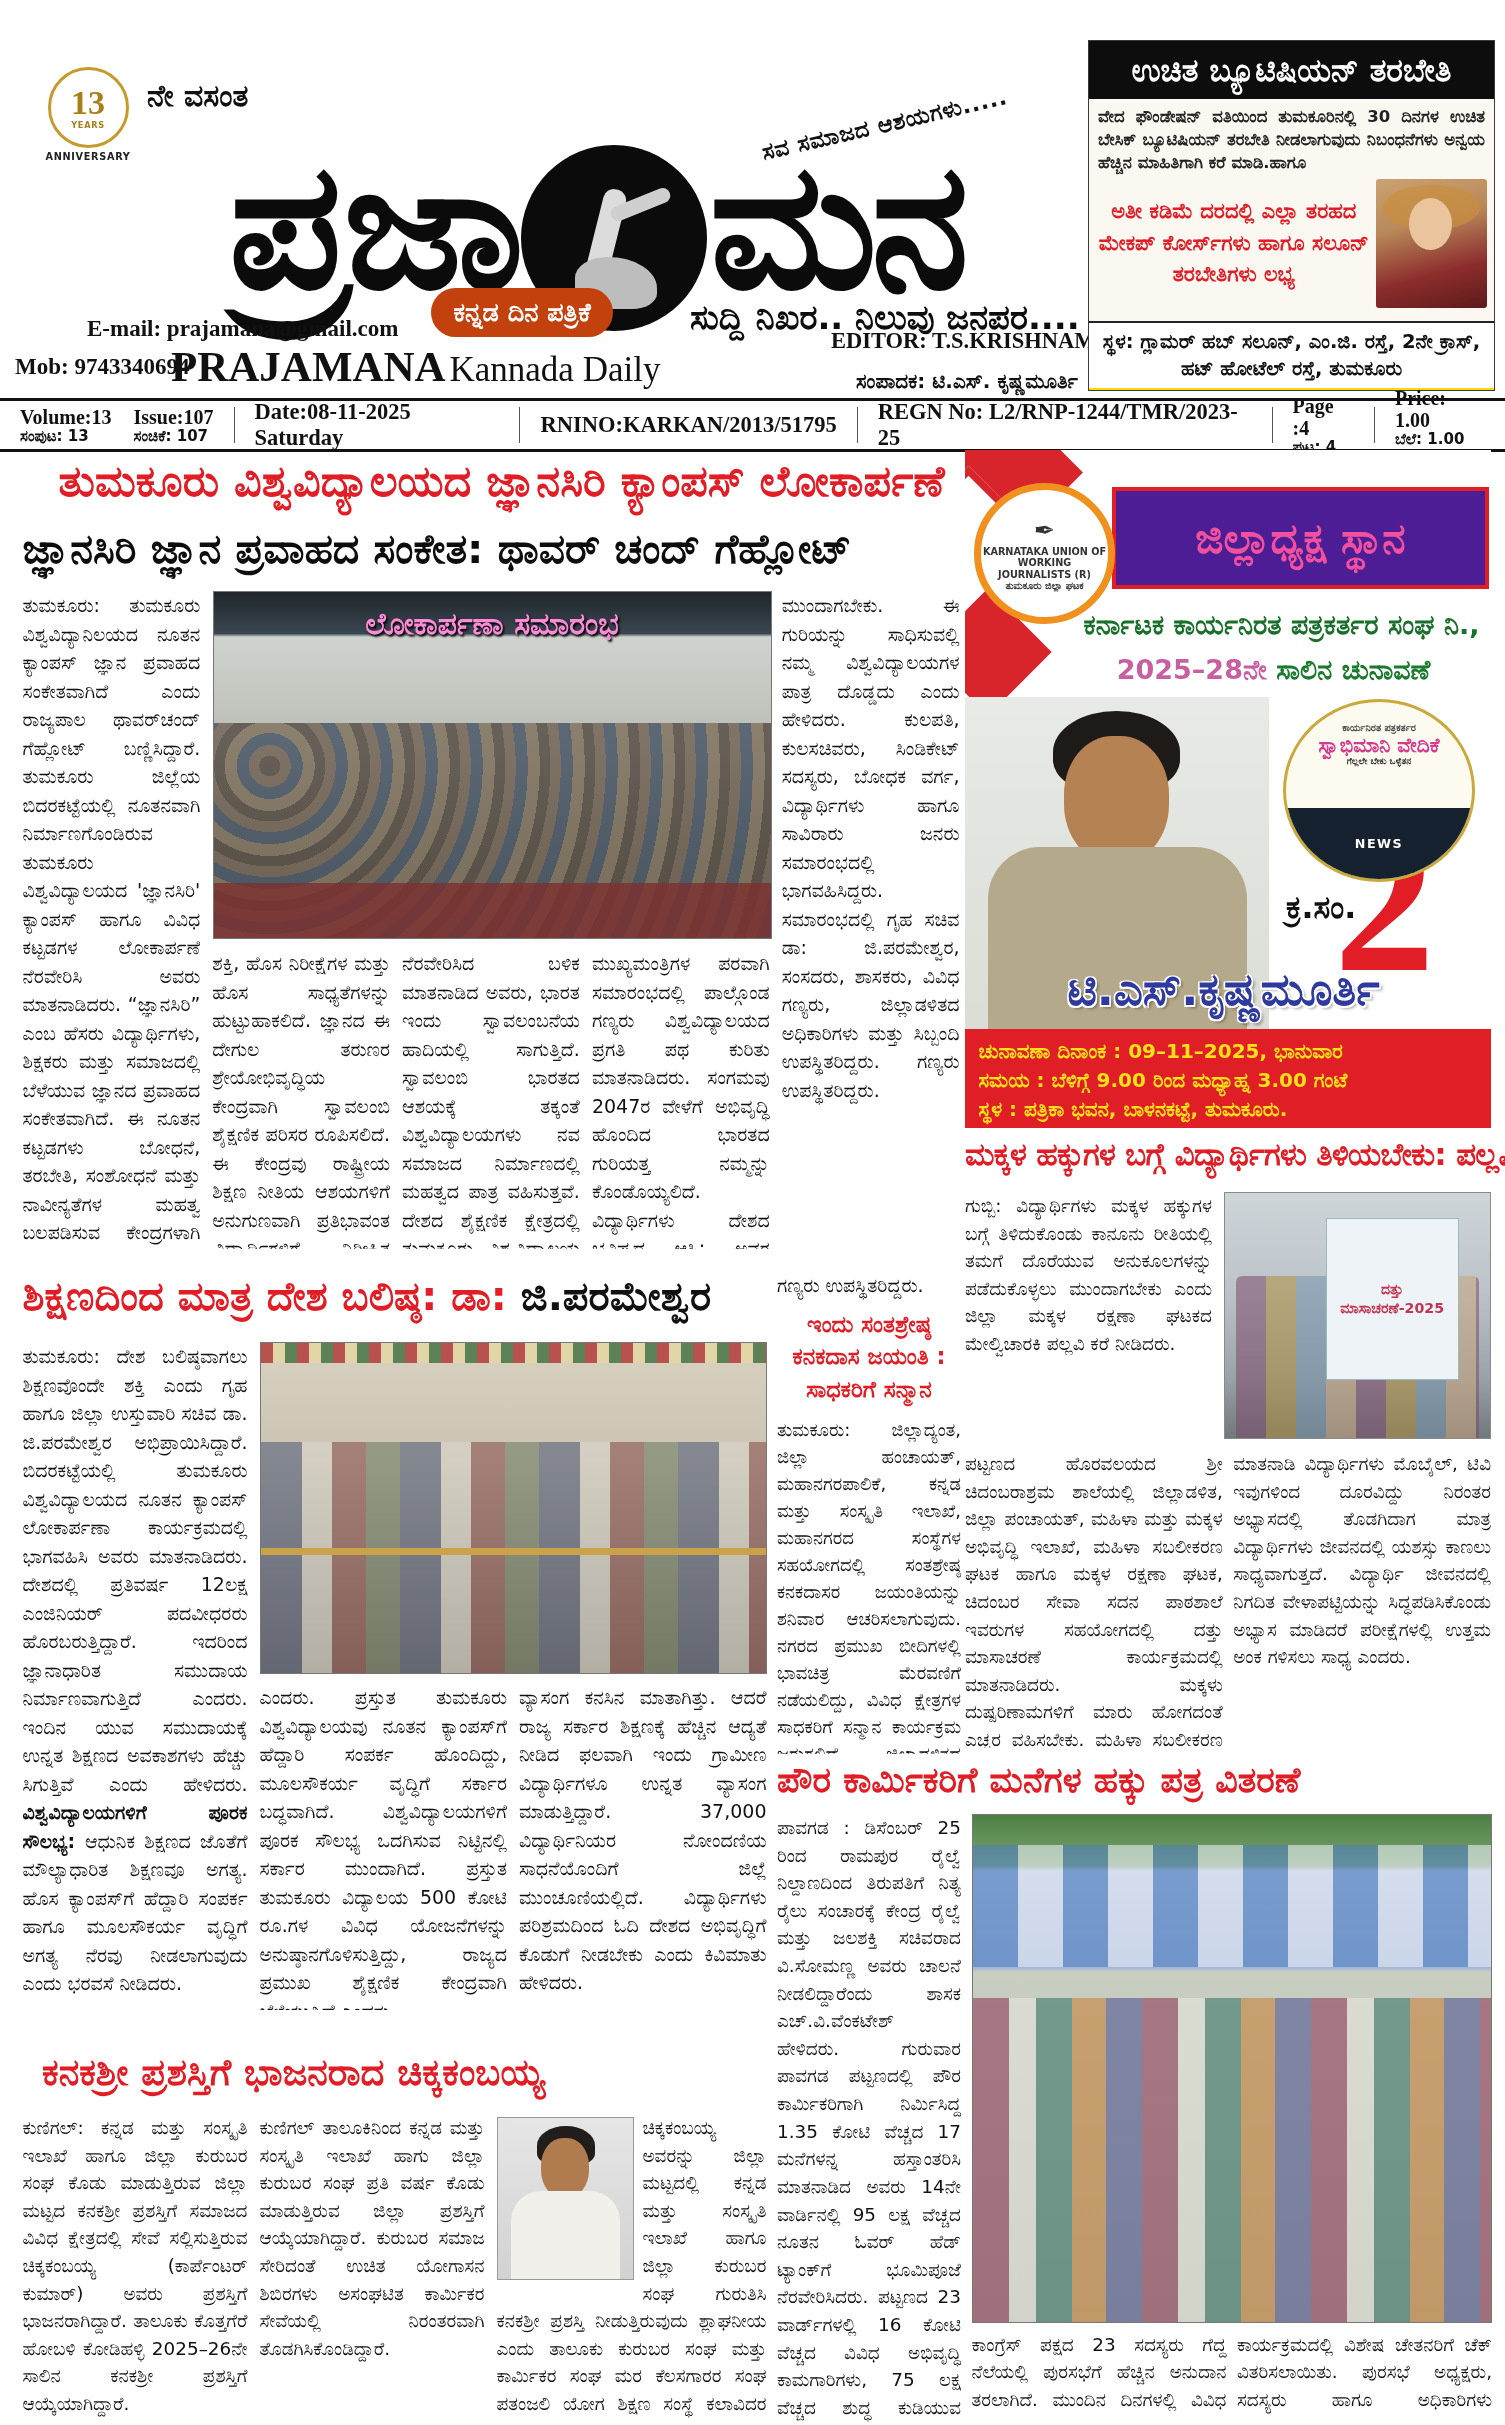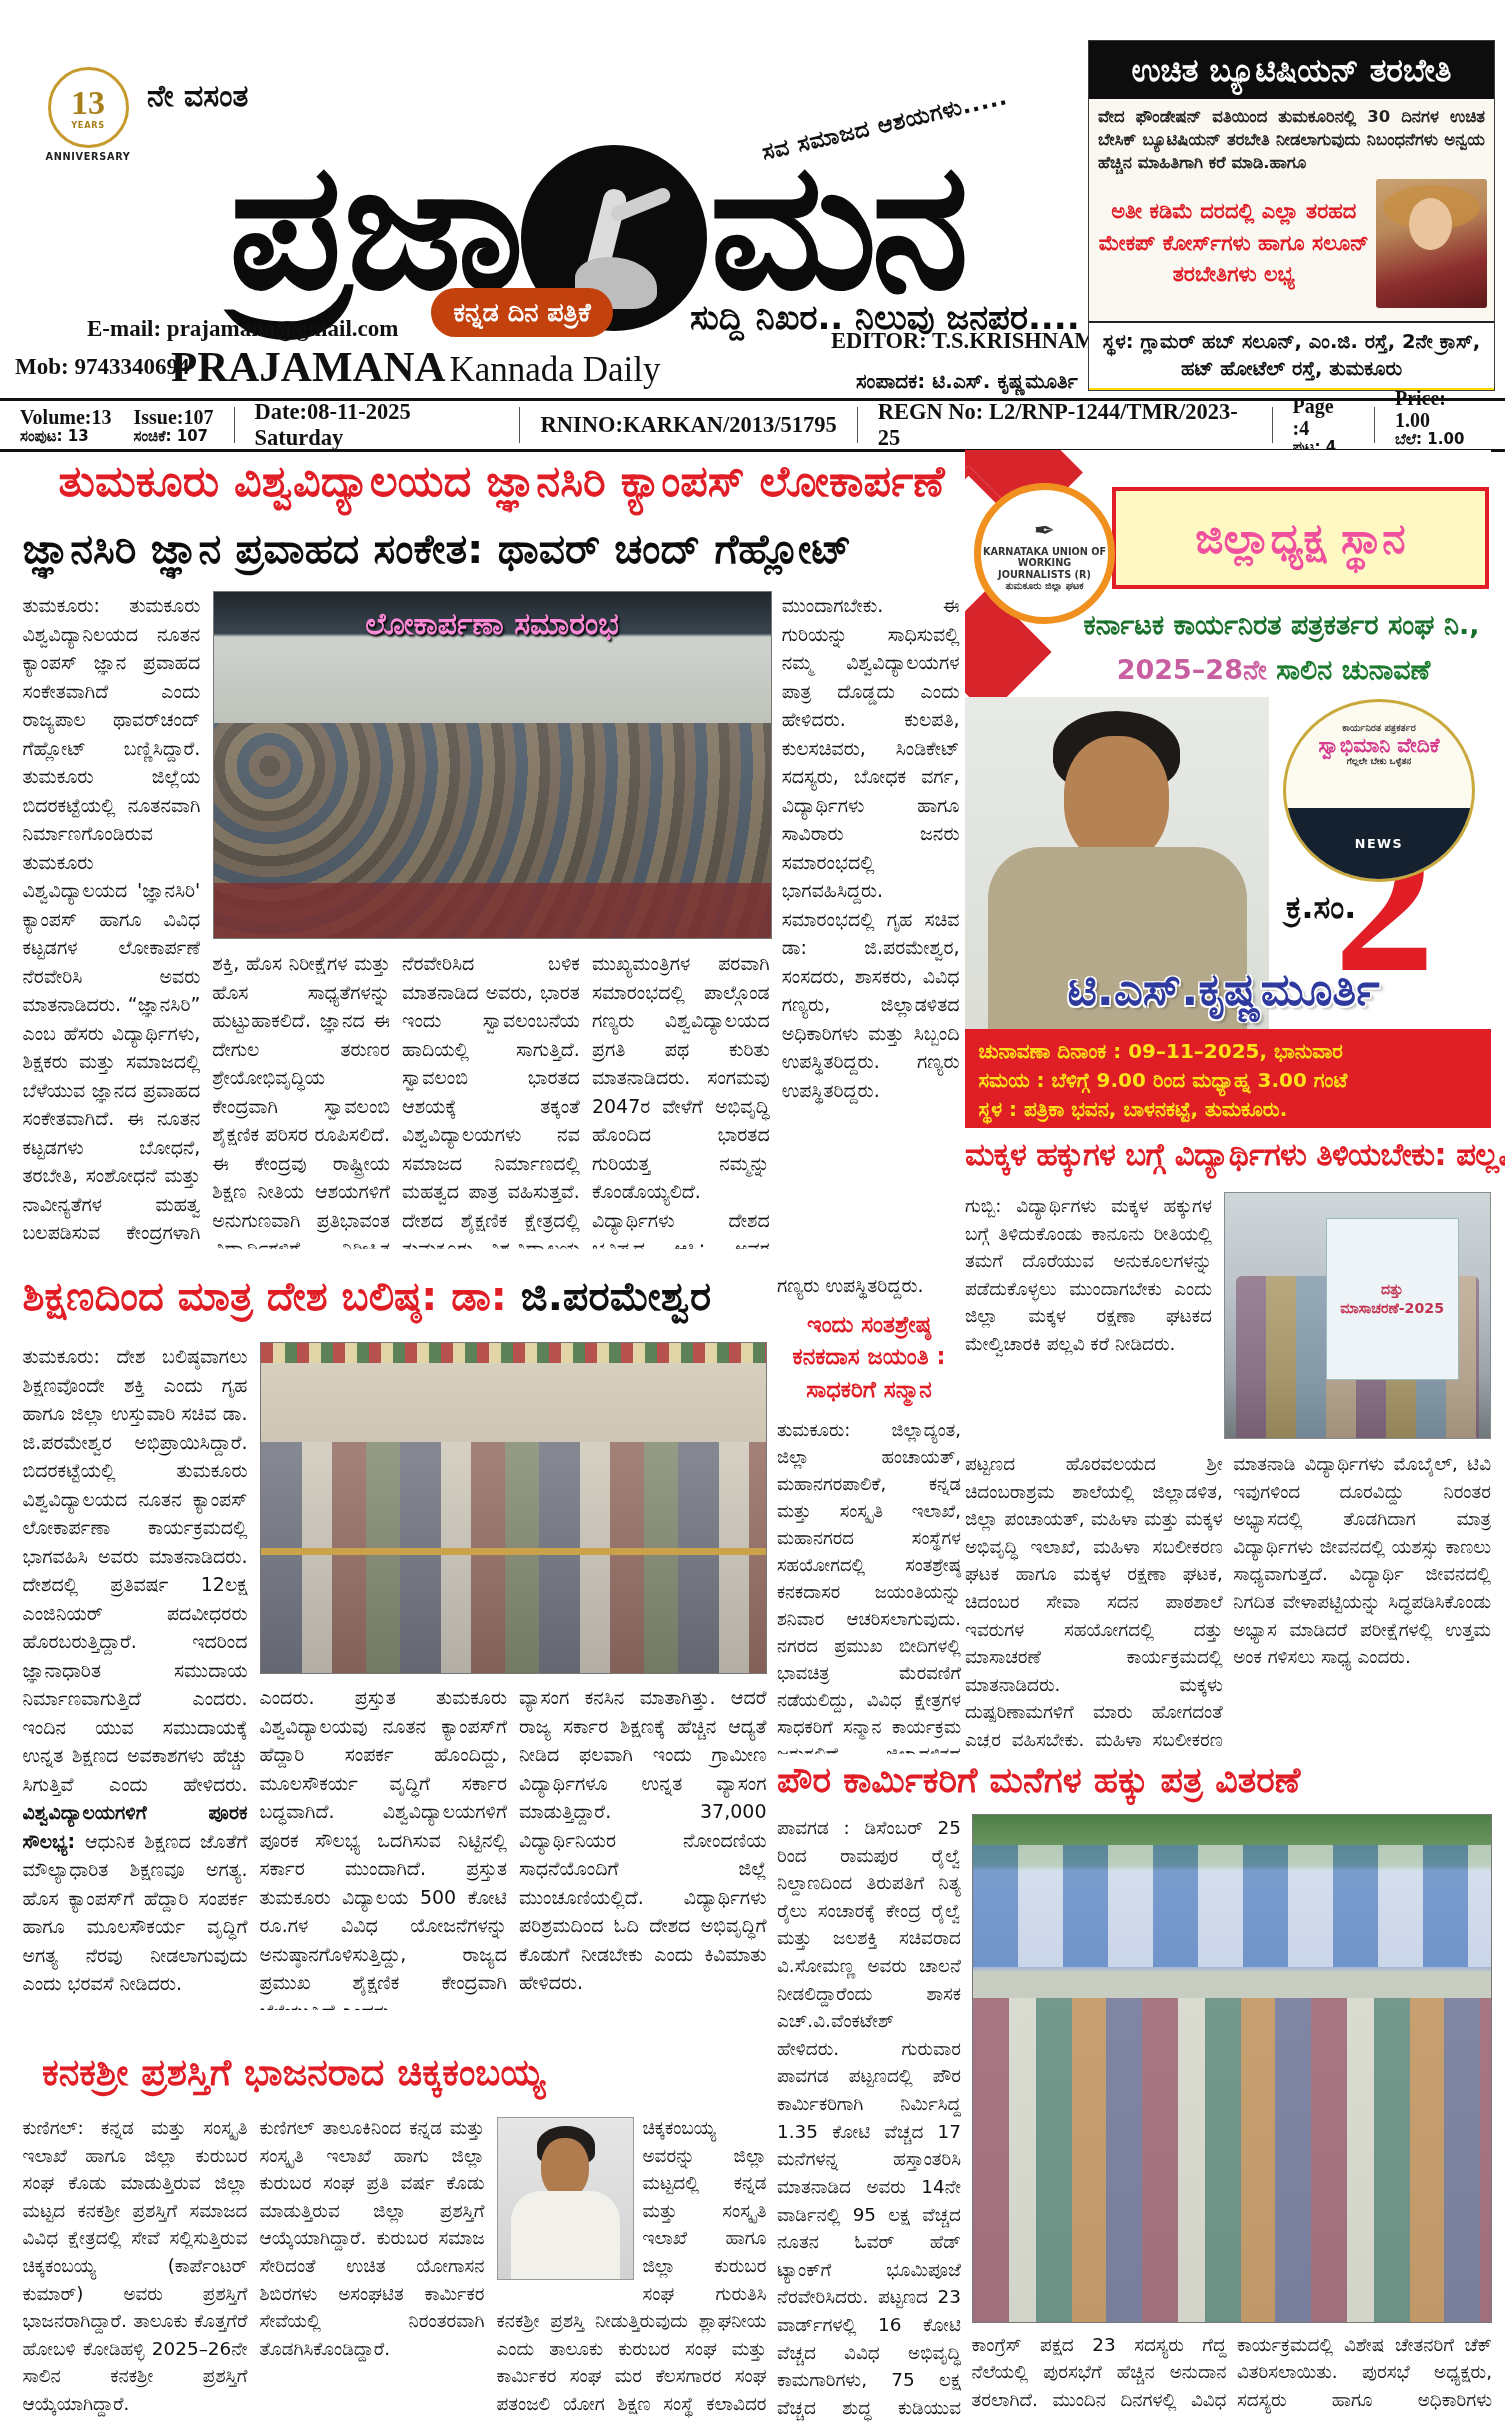--- a/index.html
+++ b/index.html
@@ -72,21 +72,21 @@
   .lead-caption{position:absolute;top:13.5px;left:0;width:100%;text-align:center;color:#ff8ad8;font-weight:800;font-size:30px;
     text-shadow:1.5px 1.5px 2.2px #000;}
 
   
   .elad{left:965px;top:450px;width:526px;height:678px;overflow:hidden;background:#fff;}
   .deco{position:absolute;background:#d8242b;transform:rotate(45deg);}
   .deco.o{background:#fff;border:7.5px solid #d8242b;}
   .kuwj{position:absolute;left:9px;top:33px;width:127px;height:127px;border-radius:50%;border:7.5px solid #f0901e;background:#fff;
     display:flex;flex-direction:column;align-items:center;justify-content:center;text-align:center;font-size:9.7px;font-weight:bold;color:#333;line-height:1.2;z-index:5;}
   .nib{font-size:25.5px;}
-  .ribbon{position:absolute;left:147px;top:37px;width:369px;height:94px;border:4.5px solid #e11d26;background:#fef9c3;
+  .ribbon{position:absolute;left:147px;top:37px;width:369px;height:94px;border:4.5px solid #e11d26;background:#4c1d95;
     display:flex;align-items:center;justify-content:center;z-index:4;}
   .ribbon-inner{font-size:42px;font-weight:800;color:#f0509e;}
   .org-name{position:absolute;left:112px;top:159px;width:409px;text-align:center;font-size:27px;font-weight:800;color:#19702b;}
   .year-line{position:absolute;left:104px;top:204px;width:409px;text-align:center;font-size:27px;font-weight:800;}
   .year-a{color:#c85fa0;} .year-b{color:#1c7a2e;}
   .cand-photo{position:absolute;left:0;top:247px;width:304px;height:420px;background:linear-gradient(180deg,#e8eae6 0%,#d7d9d2 100%);overflow:hidden;z-index:1;}
   .cand-hair{position:absolute;left:88px;top:13.5px;width:127px;height:82px;border-radius:50% 50% 40% 40%;background:#1d1a18;}
   .cand-face{position:absolute;left:99px;top:39px;width:105px;height:127px;border-radius:46%;background:#b58254;}
   .cand-shirt{position:absolute;left:22.5px;top:150px;width:259px;height:270px;border-radius:52px 52px 0 0;background:#b5a98b;}
   .svbadge{position:absolute;left:318px;top:249px;width:186px;height:177px;border-radius:50%;border:3px solid #caa93c;background:#fdfaf0;

